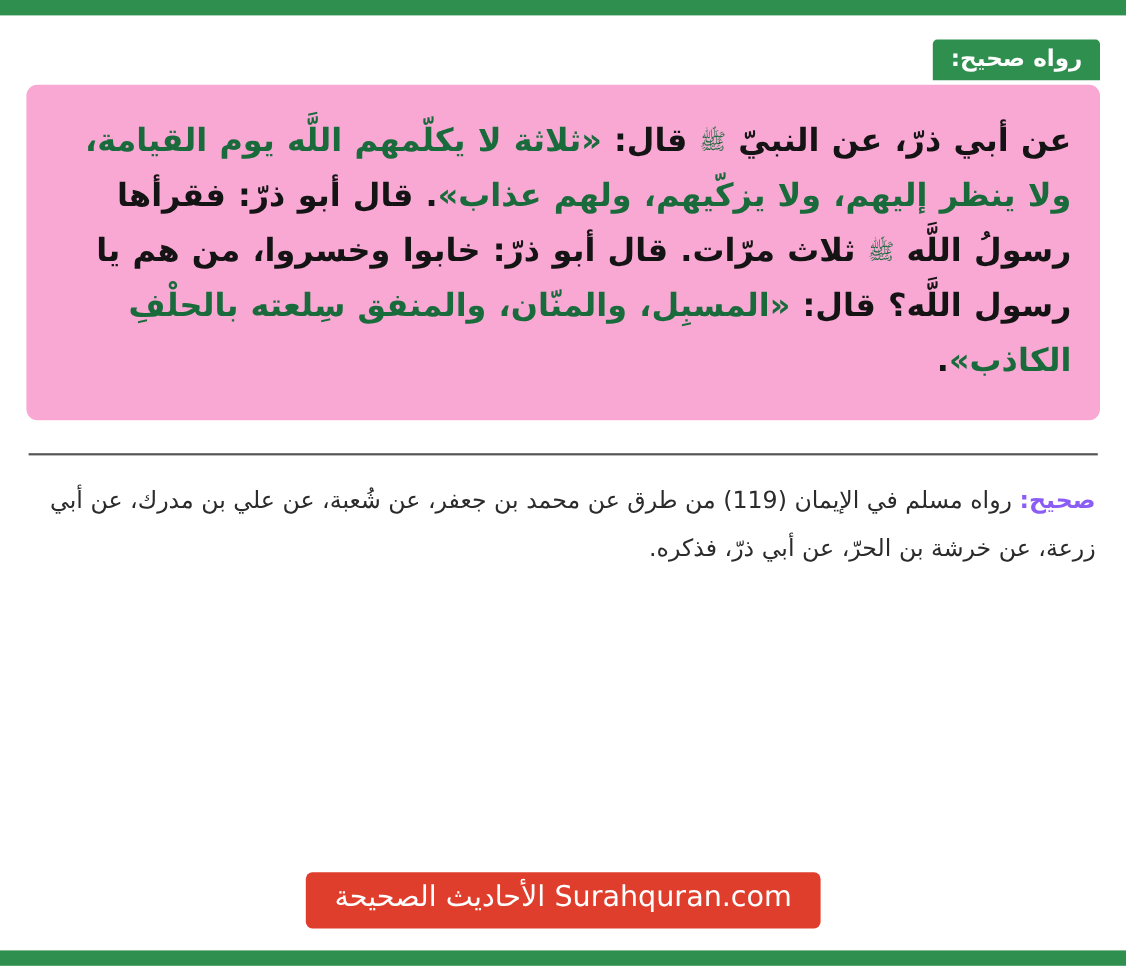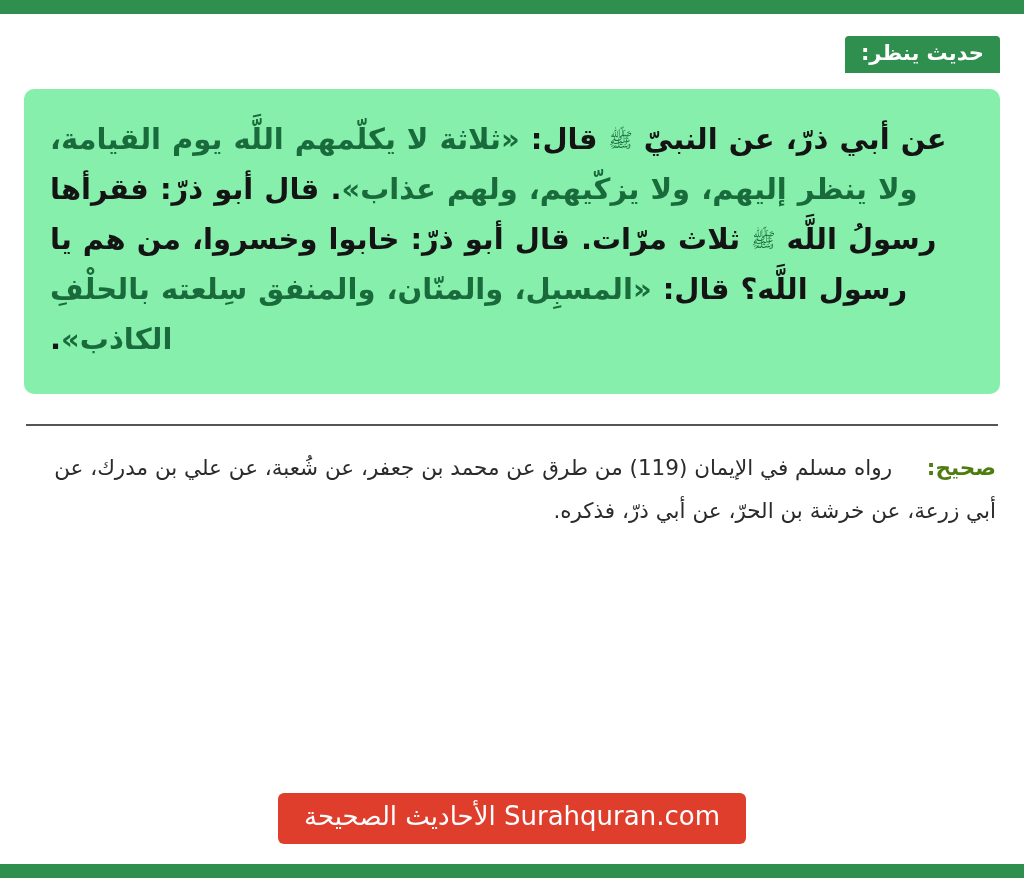--- a/index.html
+++ b/index.html
@@ -56,27 +56,27 @@
     color: #ffffff;
     font-size: 21px;
     font-weight: bold;
     padding: 7px 16px 9px 16px;
     border-radius: 4px 4px 0 0;
     line-height: 1;
     letter-spacing: 0;
   }
   
   .hadith-box {
-    margin-top: 16px;
-    background: #86efac;
+    margin-top: 4px;
+    background: #f9a8d4;
     border-radius: 10px;
     padding: 26px 26px 30px 26px;
     box-sizing: border-box;
     direction: rtl;
-    text-align: left;
+    text-align: right;
   }
   .hadith-text {
     font-size: 29px;
     font-weight: bold;
     line-height: 1.72;
     color: #1d1d1d;
     word-spacing: 1px;
   }
   .hadith-text .q {
     color: #1a6b3c;
@@ -98,23 +98,22 @@
   }
   .takhrij {
     direction: rtl;
     text-align: right;
     font-size: 21.5px;
     line-height: 2.0;
     color: #2b2b2b;
     padding: 0 4px;
   }
   .takhrij .grade {
-    color: #4d7c0f;
+    color: #8b5cf6;
     font-weight: bold;
-    margin-left: 28px;
   }
   .footer-row {
     position: absolute;
     left: 0;
     bottom: 34px;
     width: 1024px;
     display: flex;
     justify-content: center;
   }
   .footer-badge {
@@ -135,21 +134,21 @@
 </head>
 <body>
 
 <div class="page">
 
   <div class="bar-top"></div>
 
   <div class="content">
 
     <div class="grade-label-row">
-      <span class="grade-label">حديث ينظر:</span>
+      <span class="grade-label">رواه صحيح:</span>
     </div>
 
     <div class="hadith-box">
       <div class="hadith-text">
         <span class="dark">عن أبي ذرّ، عن النبيّ</span>
         <span class="sala">ﷺ</span>
         <span class="dark">قال: </span><span class="q">«ثلاثة لا يكلّمهم اللَّه يوم القيامة، ولا ينظر إليهم، ولا يزكّيهم، ولهم عذاب»</span><span class="dark">. قال أبو ذرّ: فقرأها رسولُ اللَّه</span>
         <span class="sala">ﷺ</span>
         <span class="dark">ثلاث مرّات. قال أبو ذرّ: خابوا وخسروا، من هم يا رسول اللَّه؟ قال: </span><span class="q">«المسبِل، والمنّان، والمنفق سِلعته بالحلْفِ الكاذب»</span><span class="dark">.</span>
       </div>

